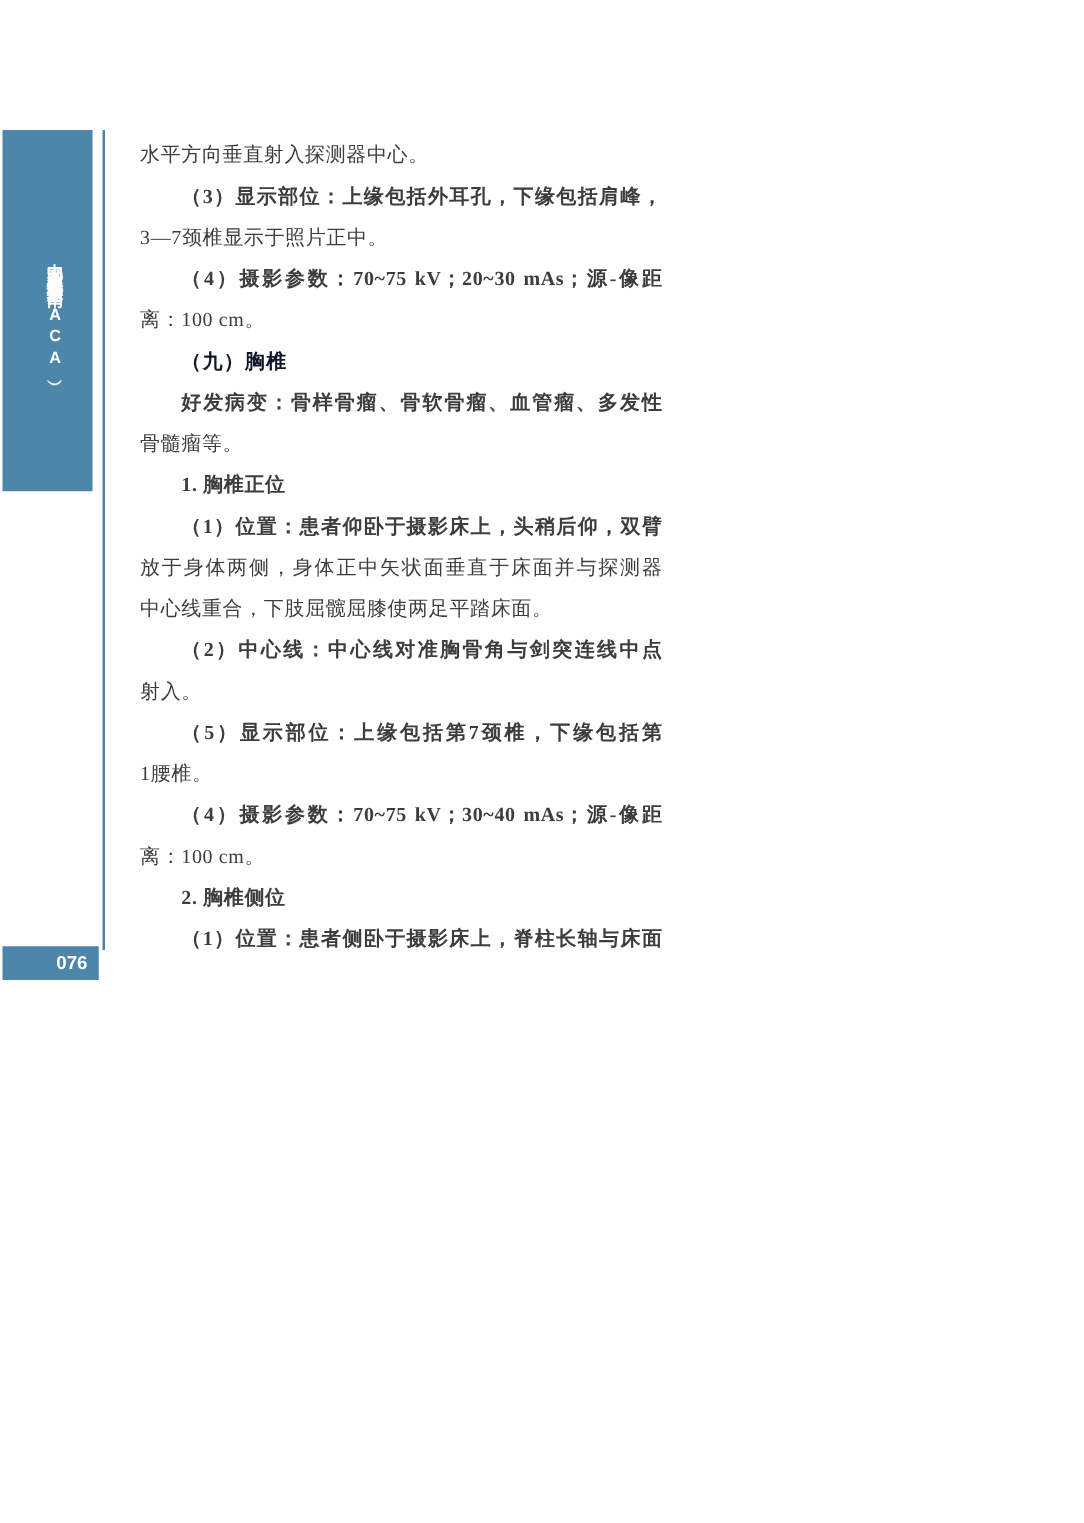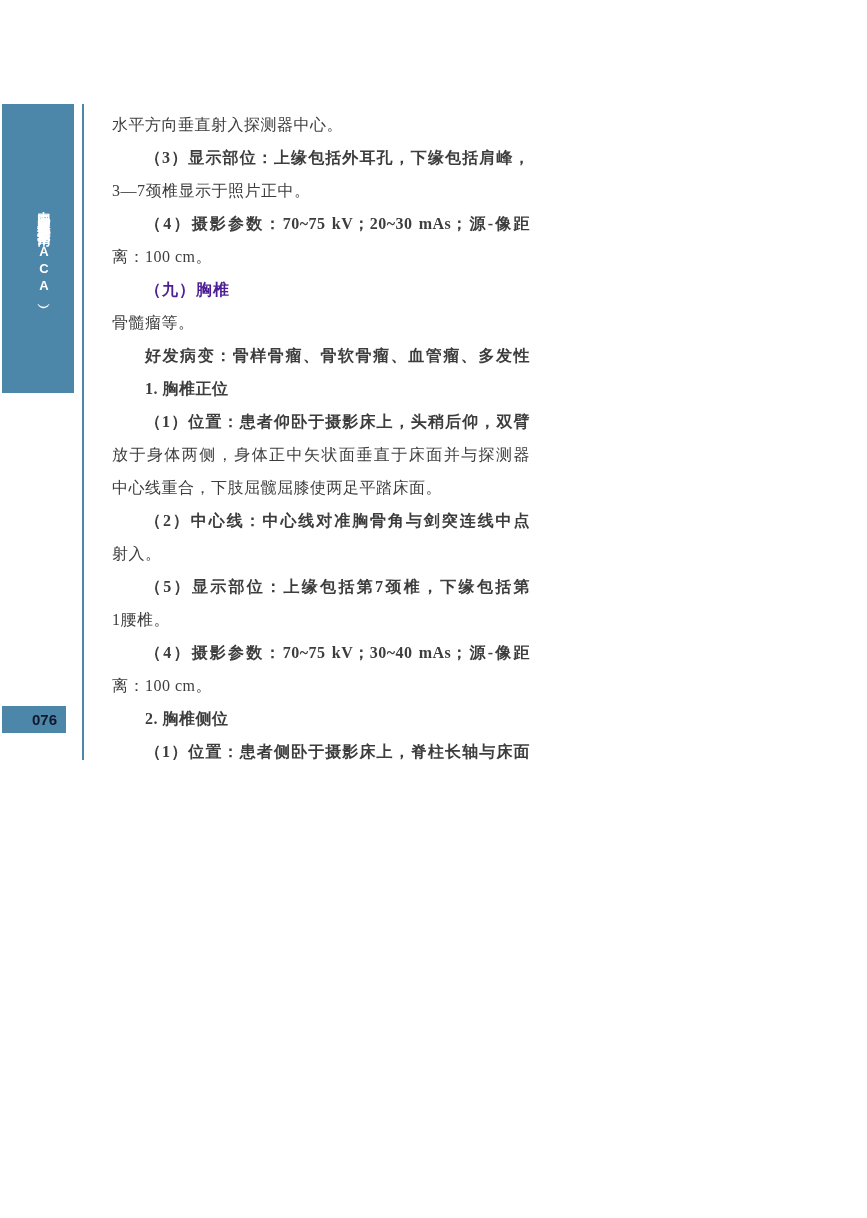--- a/index.html
+++ b/index.html
@@ -14,35 +14,35 @@
   }
   .sidebar-title{
     writing-mode:vertical-rl;text-orientation:upright;
     color:#ffffff;font-family:"Liberation Sans","DejaVu Sans",sans-serif;
     font-weight:700;font-size:13px;letter-spacing:2px;line-height:1;
   }
   .v-rule{
     position:absolute;left:82px;top:104px;width:2px;height:656px;background:#4c86a9;
   }
   .page-badge{
-    position:absolute;left:2px;top:706px;width:64px;height:27px;background:#4c86a9;
-    color:#0f172a;font-family:"Liberation Sans","DejaVu Sans",sans-serif;
+    position:absolute;left:2px;top:757px;width:77px;height:27px;background:#4c86a9;
+    color:#ffffff;font-family:"Liberation Sans","DejaVu Sans",sans-serif;
     font-weight:700;font-size:15px;line-height:27px;text-align:right;
     padding-right:9px;box-sizing:border-box;
   }
   .content{
     position:absolute;left:112px;top:108px;width:418px;
     font-size:16px;line-height:33px;letter-spacing:0.5px;color:#3d3d3d;
   }
   .line{min-height:33px;}
   .indent{padding-left:33px;font-weight:bold;}
   .just{text-align:justify;text-align-last:justify;text-justify:inter-character;}
   .heading{
     font-family:"Liberation Sans","DejaVu Sans",sans-serif;font-weight:700;
-    color:#4c1d95;font-size:16px;letter-spacing:1px;
+    color:#0f172a;font-size:16px;letter-spacing:1px;
   }
 </style>
 </head>
 <body>
 
 <div>
 
   <div class="sidebar-tab">
     <span class="sidebar-title">中国肿瘤整合诊治技术指南（CACA）</span>
   </div>
@@ -53,22 +53,22 @@
     <span>076</span>
   </div>
 
   <div class="content">
     <div class="line">水平方向垂直射入探测器中心。</div>
     <div class="line indent just">（3）显示部位：上缘包括外耳孔，下缘包括肩峰，</div>
     <div class="line">3—7颈椎显示于照片正中。</div>
     <div class="line indent just">（4）摄影参数：70~75 kV；20~30 mAs；源-像距</div>
     <div class="line">离：100 cm。</div>
     <div class="line indent heading">（九）胸椎</div>
+    <div class="line indent just">好发病变：骨样骨瘤、骨软骨瘤、血管瘤、多发性</div>
     <div class="line">骨髓瘤等。</div>
-    <div class="line indent just">好发病变：骨样骨瘤、骨软骨瘤、血管瘤、多发性</div>
     <div class="line indent">1. 胸椎正位</div>
     <div class="line indent just">（1）位置：患者仰卧于摄影床上，头稍后仰，双臂</div>
     <div class="line just">放于身体两侧，身体正中矢状面垂直于床面并与探测器</div>
     <div class="line">中心线重合，下肢屈髋屈膝使两足平踏床面。</div>
     <div class="line indent just">（2）中心线：中心线对准胸骨角与剑突连线中点</div>
     <div class="line">射入。</div>
     <div class="line indent just">（5）显示部位：上缘包括第7颈椎，下缘包括第</div>
     <div class="line">1腰椎。</div>
     <div class="line indent just">（4）摄影参数：70~75 kV；30~40 mAs；源-像距</div>
     <div class="line">离：100 cm。</div>

